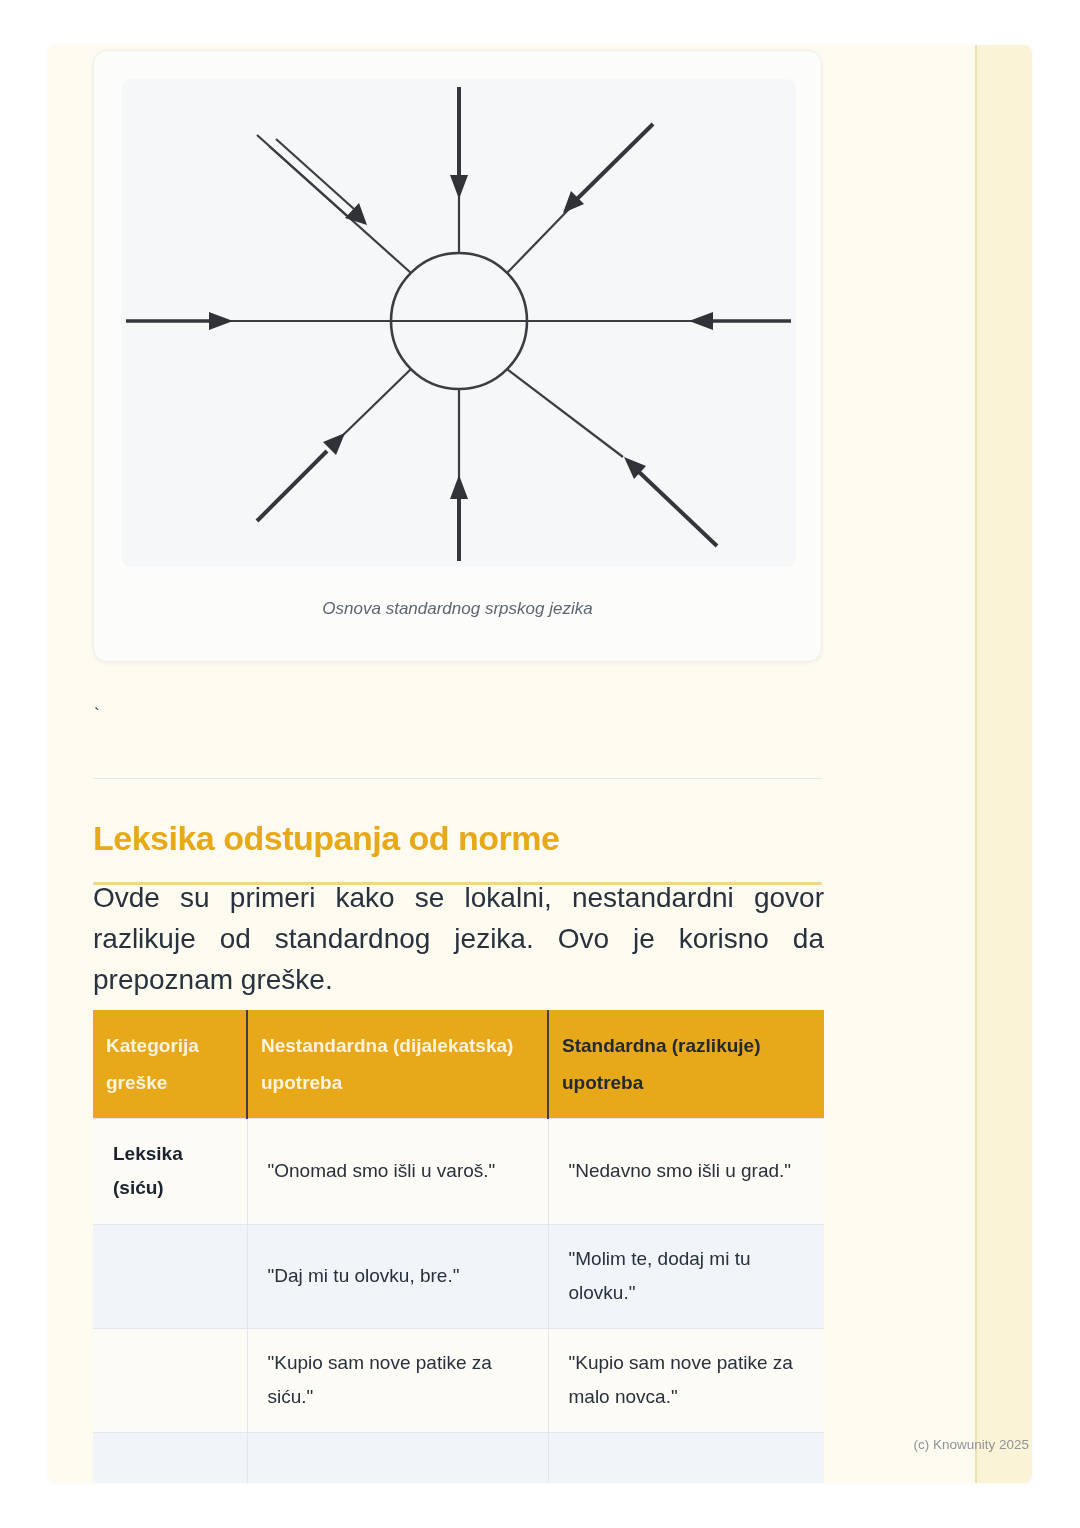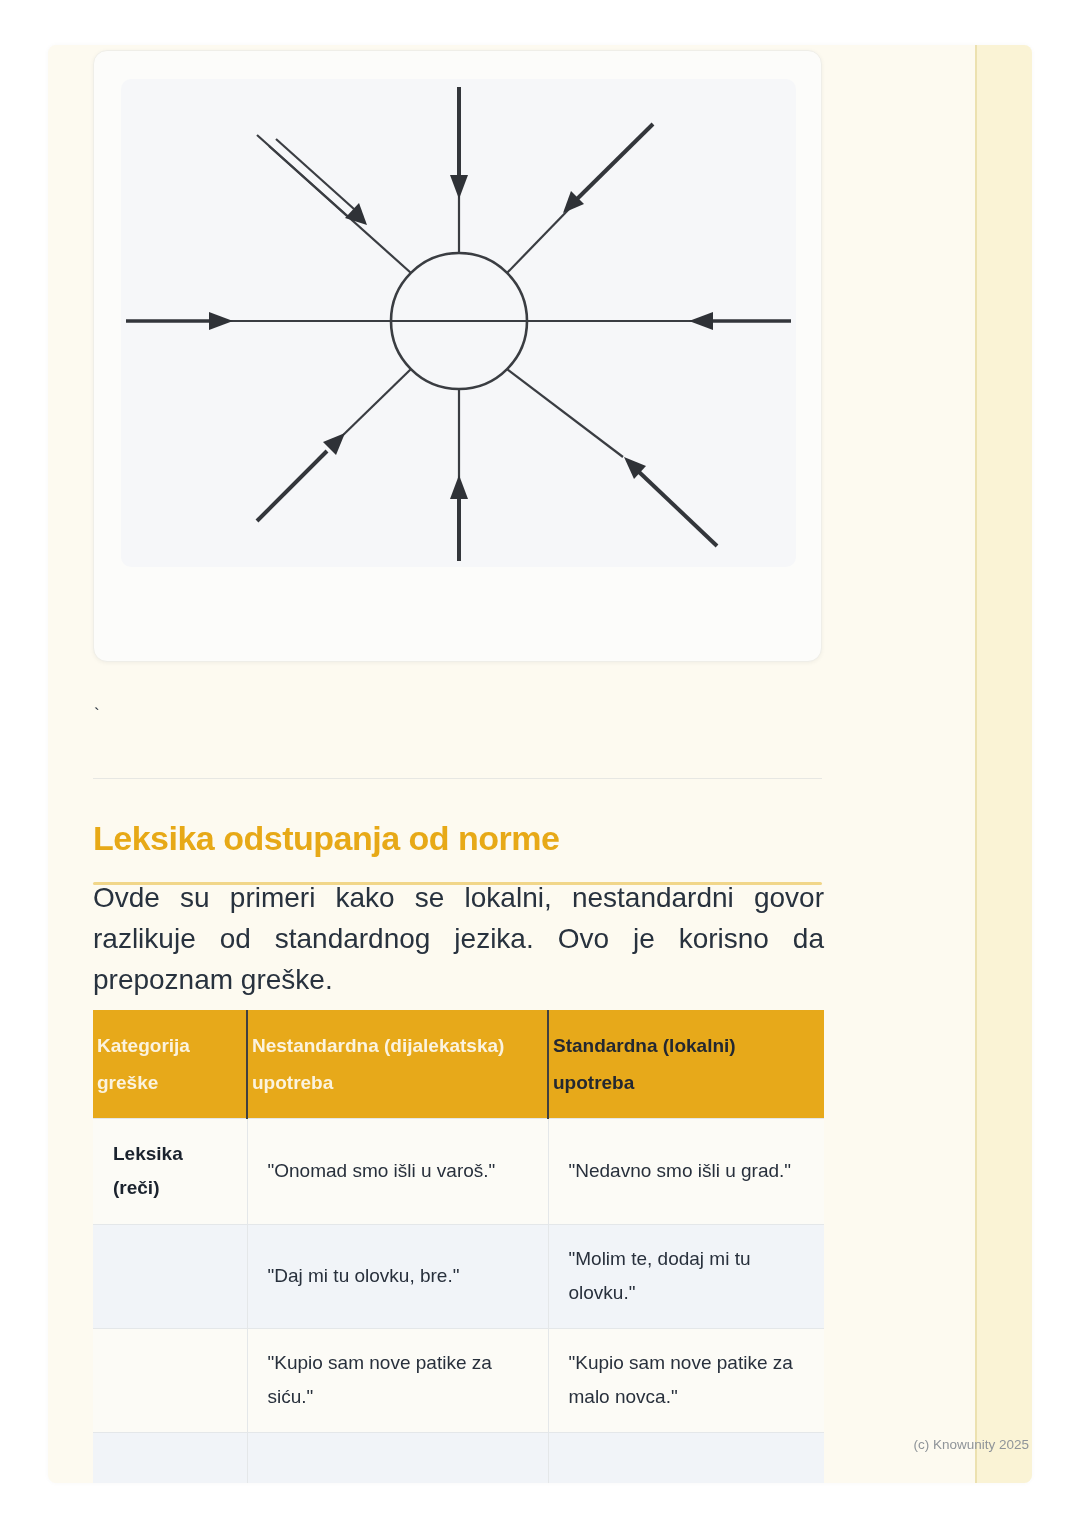--- a/index.html
+++ b/index.html
@@ -45,21 +45,21 @@
     position:absolute; left:0; top:832px; width:731px;
     font-size:28px; line-height:41px; color:#28323E; text-align:justify;
   }
 
   table.examples {
     position:absolute; left:0; top:965px; width:731px;
     border-collapse:collapse; table-layout:fixed; font-size:19px; color:#28303C;
   }
   table.examples th {
     background:#E7A91A; color:#FBF3DF; font-weight:600;
-    text-align:left; vertical-align:middle; padding:16px 4px; line-height:37px;
+    text-align:left; vertical-align:middle; padding:16px 13px; line-height:37px;
     height:108px;
   }
   table.examples th + th { border-left:2px solid #404040; }
   table.examples th:nth-child(3) { color:#232831; font-weight:700; }
   table.examples td {
     vertical-align:middle; text-align:left; padding:14px 20px; line-height:34px;
     border-top:1px solid #E4E7E9;
   }
   table.examples td + td { border-left:1px solid #E4E7E9; }
   table.examples tbody tr:nth-child(odd) td { background:#FCFBF6; }
@@ -120,20 +120,21 @@
 
           <line class="thin" x1="290" y1="290" x2="218" y2="360"></line>
           <line class="thick" x1="206" y1="372" x2="136" y2="442"></line>
           <polygon class="head" points="224,354 215,376 202,363"></polygon>
 
           <line class="thin" x1="386" y1="290" x2="502" y2="378"></line>
           <line class="thick" x1="517" y1="392" x2="596" y2="467"></line>
           <polygon class="head" points="503,378 525,387 513,400"></polygon>
         </svg>
       </div>
+      <div class="figure-caption">Osnova standardnog srpskog jezika</div>
     </div>
 
     <div class="stray">`</div>
 
     <div class="divider"></div>
 
     <h1 class="section-title">Leksika odstupanja od norme</h1>
     <div class="title-rule"></div>
 
     <p class="intro">Ovde su primeri kako se lokalni, nestandardni govor razlikuje od standardnog jezika. Ovo je korisno da prepoznam greške.</p>
@@ -141,26 +142,26 @@
     <table class="examples">
       <colgroup>
         <col style="width:154px">
         <col style="width:301px">
         <col style="width:276px">
       </colgroup>
       <thead>
         <tr>
           <th>Kategorija greške</th>
           <th>Nestandardna (dijalekatska) upotreba</th>
-          <th>Standardna (lokalni) upotreba</th>
+          <th>Standardna (razlikuje) upotreba</th>
         </tr>
       </thead>
       <tbody>
           <tr>
-            <td>Leksika (reči)</td>
+            <td>Leksika (siću)</td>
             <td>"Onomad smo išli u varoš."</td>
             <td>"Nedavno smo išli u grad."</td>
           </tr>
           <tr>
             <td></td>
             <td>"Daj mi tu olovku, bre."</td>
             <td>"Molim te, dodaj mi tu olovku."</td>
           </tr>
           <tr>
             <td></td>

